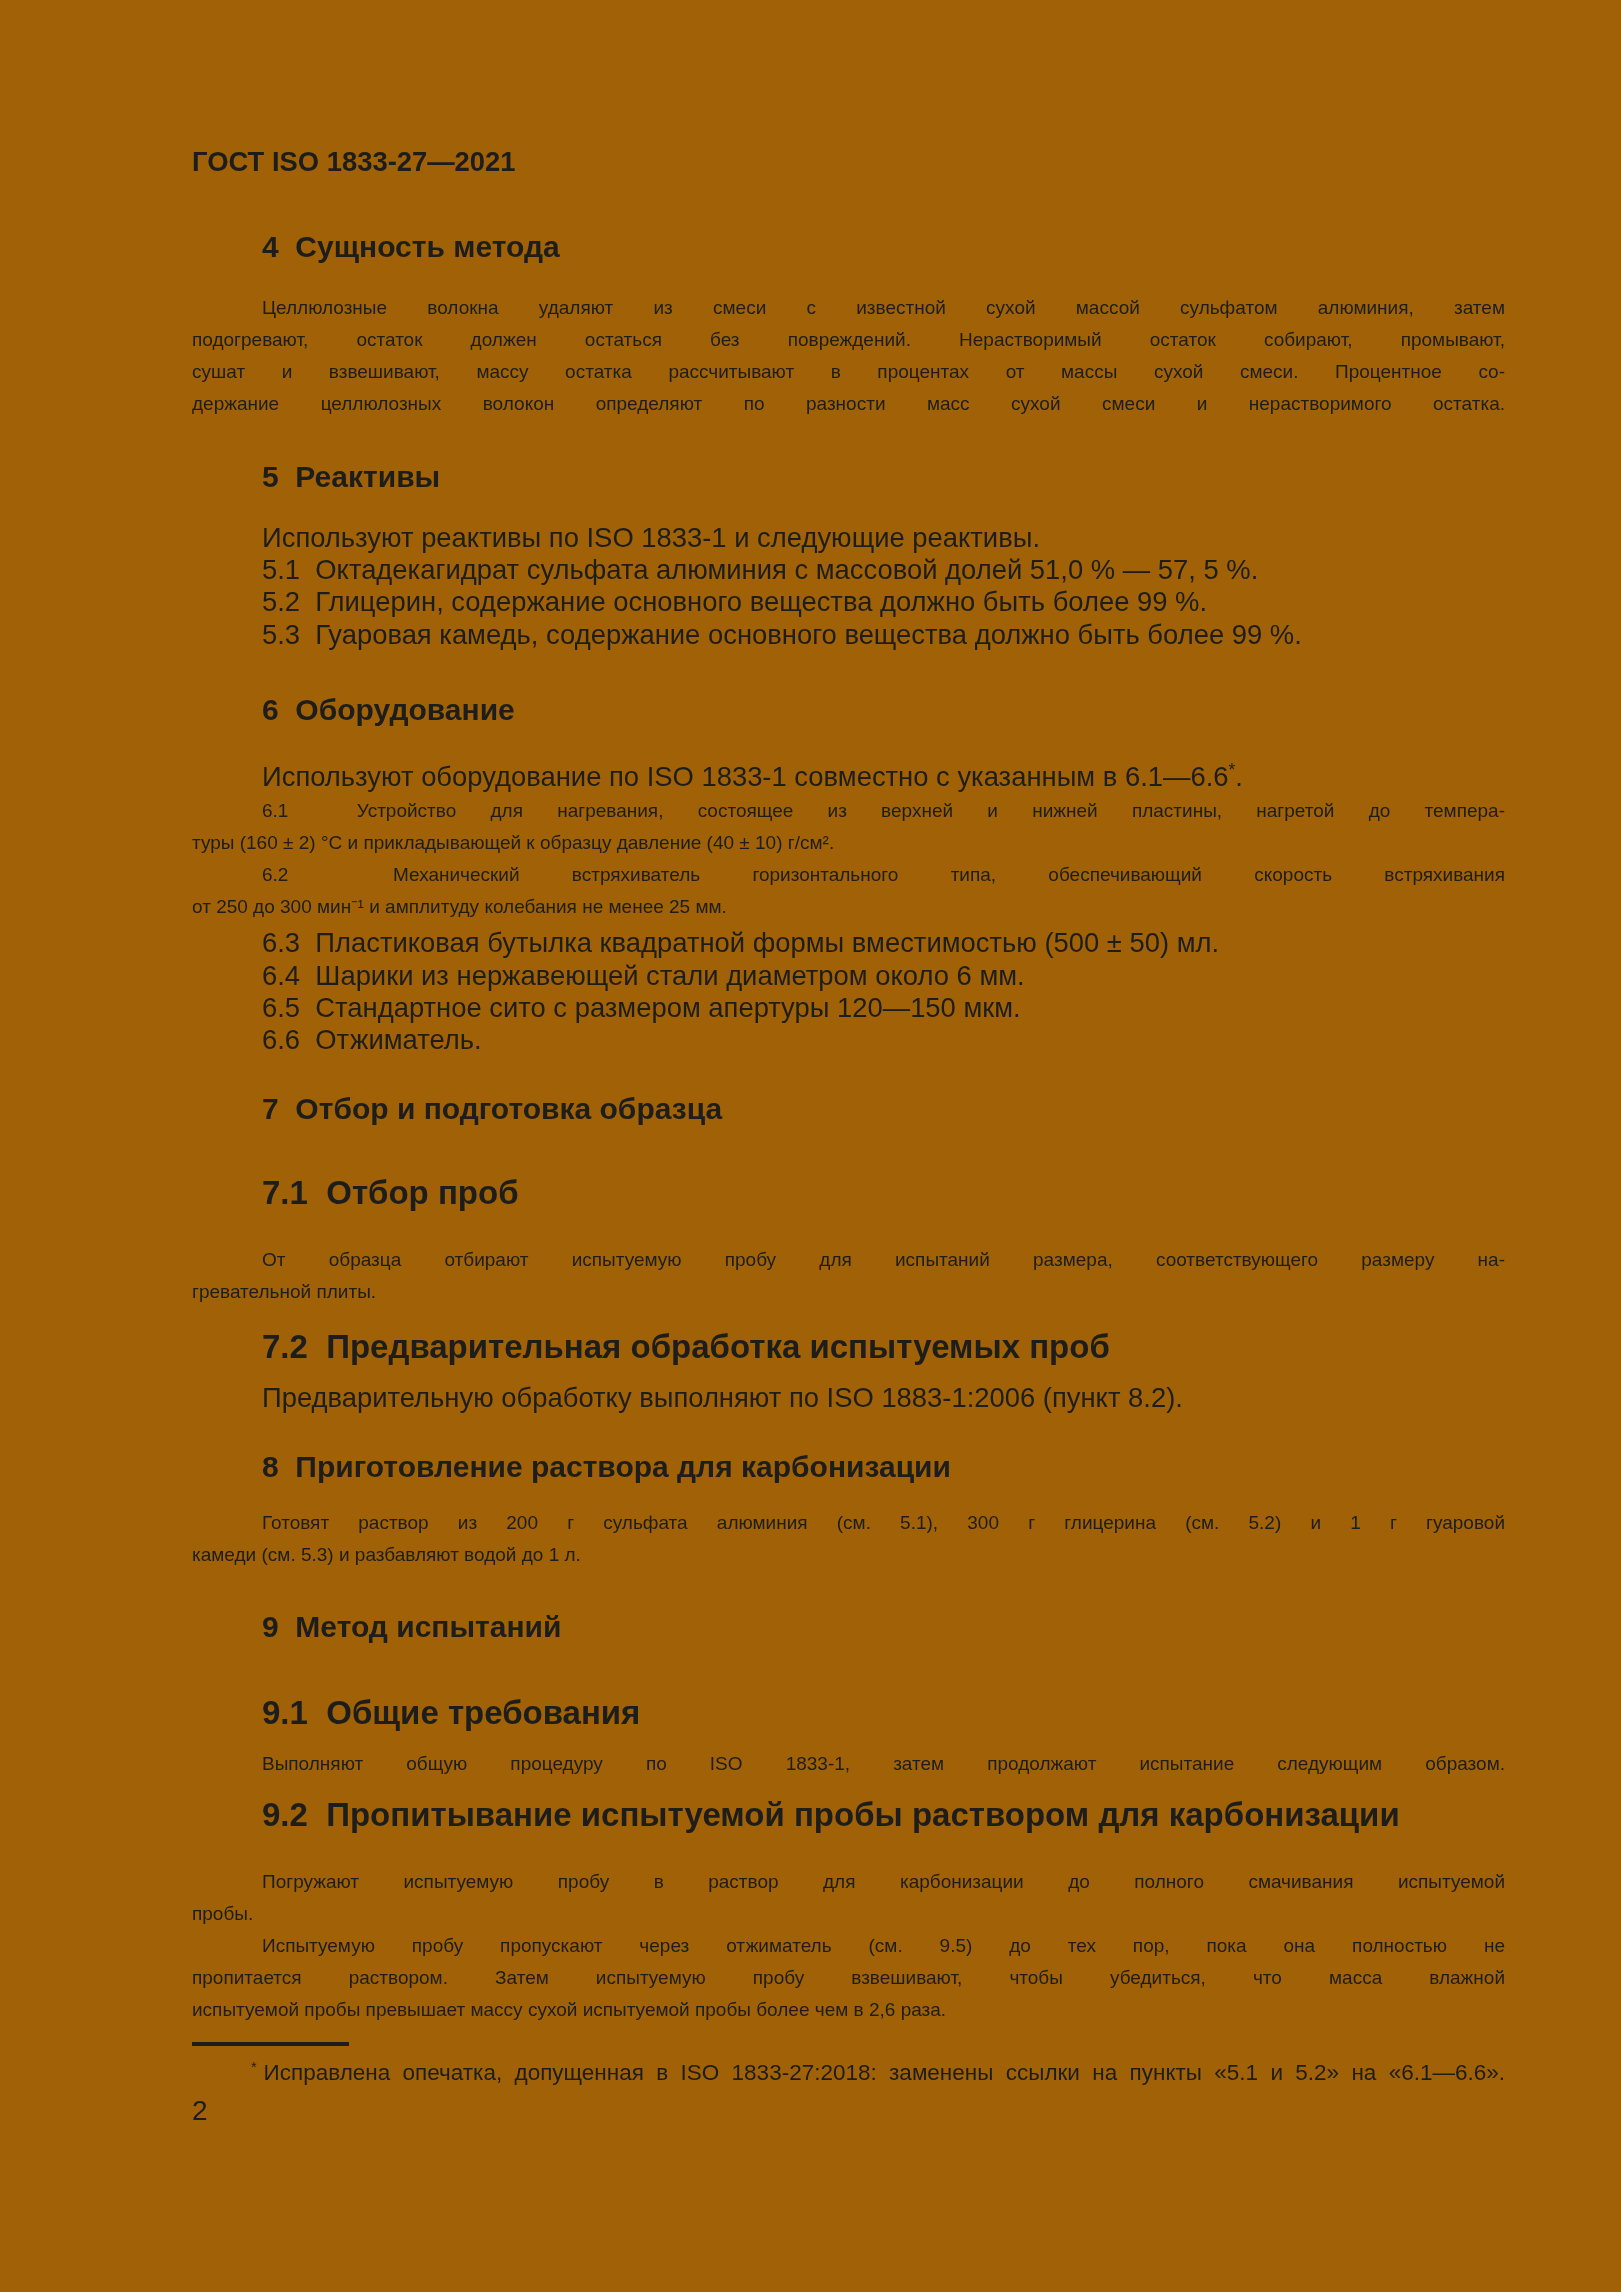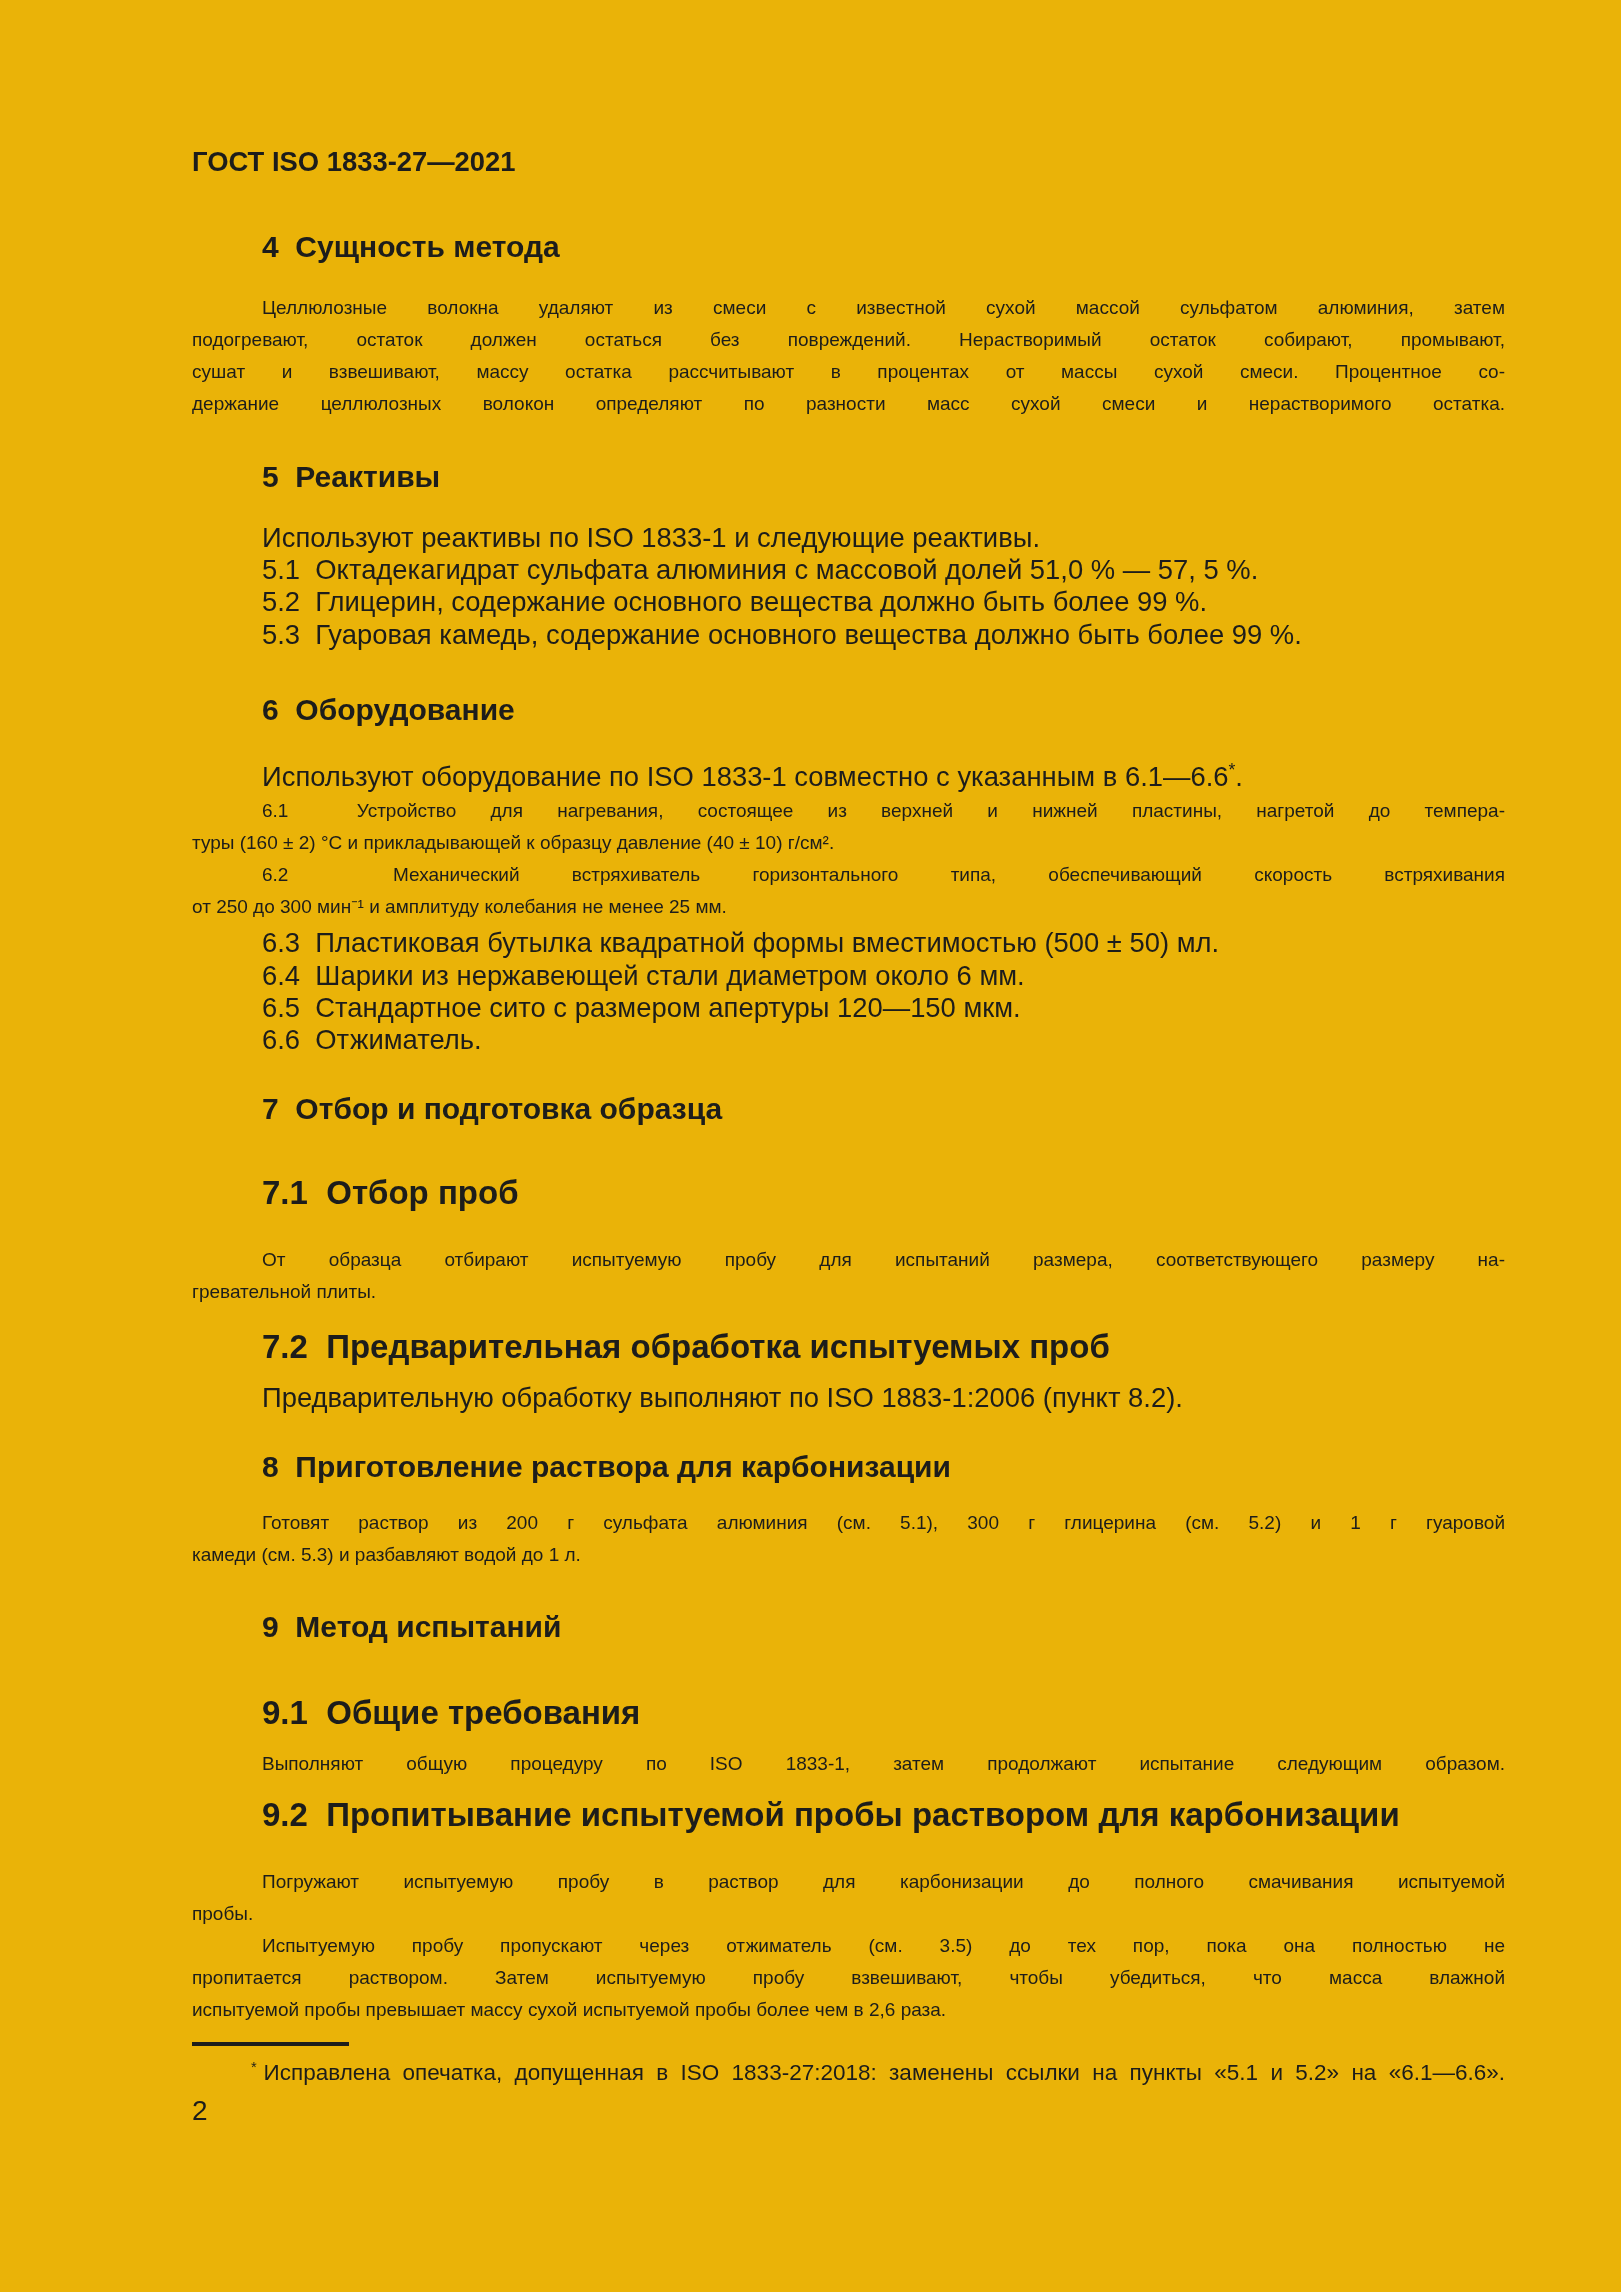--- a/index.html
+++ b/index.html
@@ -1,20 +1,20 @@
 <!DOCTYPE html>
 <html><head>
 <meta charset="utf-8">
 <style>
   * { margin:0; padding:0; box-sizing:border-box; }
   html,body { background:#ffffff; }
   .page {
     position:relative;
     width:1621px; height:2293px;
-    background:#eab308;
+    background:#a16207;
     font-family:"Liberation Sans", sans-serif;
     color:#1d1d1b;
     overflow:hidden;
   }
   .content {
     position:absolute;
     left:192px; top:0;
     width:1313px;
   }
   .doc-header {
@@ -113,21 +113,21 @@
 
     <div class="h-chapter" style="margin-top:38px">9&nbsp; Метод испытаний</div>
     <div class="h-sub" style="margin-top:53px">9.1&nbsp; Общие требования</div>
     <div class="para jlast body-text" style="margin-top: 18.6px; text-indent: 70px; text-align: justify; text-align-last: justify;">Выполняют общую процедуру по ISO 1833-1, затем продолжают испытание следующим образом.</div>
     <div class="h-sub" style="margin-top:19.6px">9.2&nbsp; Пропитывание испытуемой пробы раствором для карбонизации</div>
     <div class="para body-text" style="margin-top:35px">
         <div class="first ">Погружают испытуемую пробу в раствор для карбонизации до полного смачивания испытуемой</div>
         <div class="last">пробы.</div>
       </div>
     <div class="para body-text">
-        <div class="first ">Испытуемую пробу пропускают через отжиматель (см. 3.5) до тех пор, пока она полностью не</div>
+        <div class="first ">Испытуемую пробу пропускают через отжиматель (см. 9.5) до тех пор, пока она полностью не</div>
         <div class="">пропитается раствором. Затем испытуемую пробу взвешивают, чтобы убедиться, что масса влажной</div>
         <div class="last">испытуемой пробы превышает массу сухой испытуемой пробы более чем в 2,6 раза.</div>
       </div>
 
     <div class="footnote-rule"></div>
     <div class="footnote"><sup>*</sup><span class="fn-text">Исправлена опечатка, допущенная в ISO 1833-27:2018: заменены ссылки на пункты «5.1 и 5.2» на «6.1—6.6».</span></div>
 
     <div class="page-number">2</div>
 
   </div>

